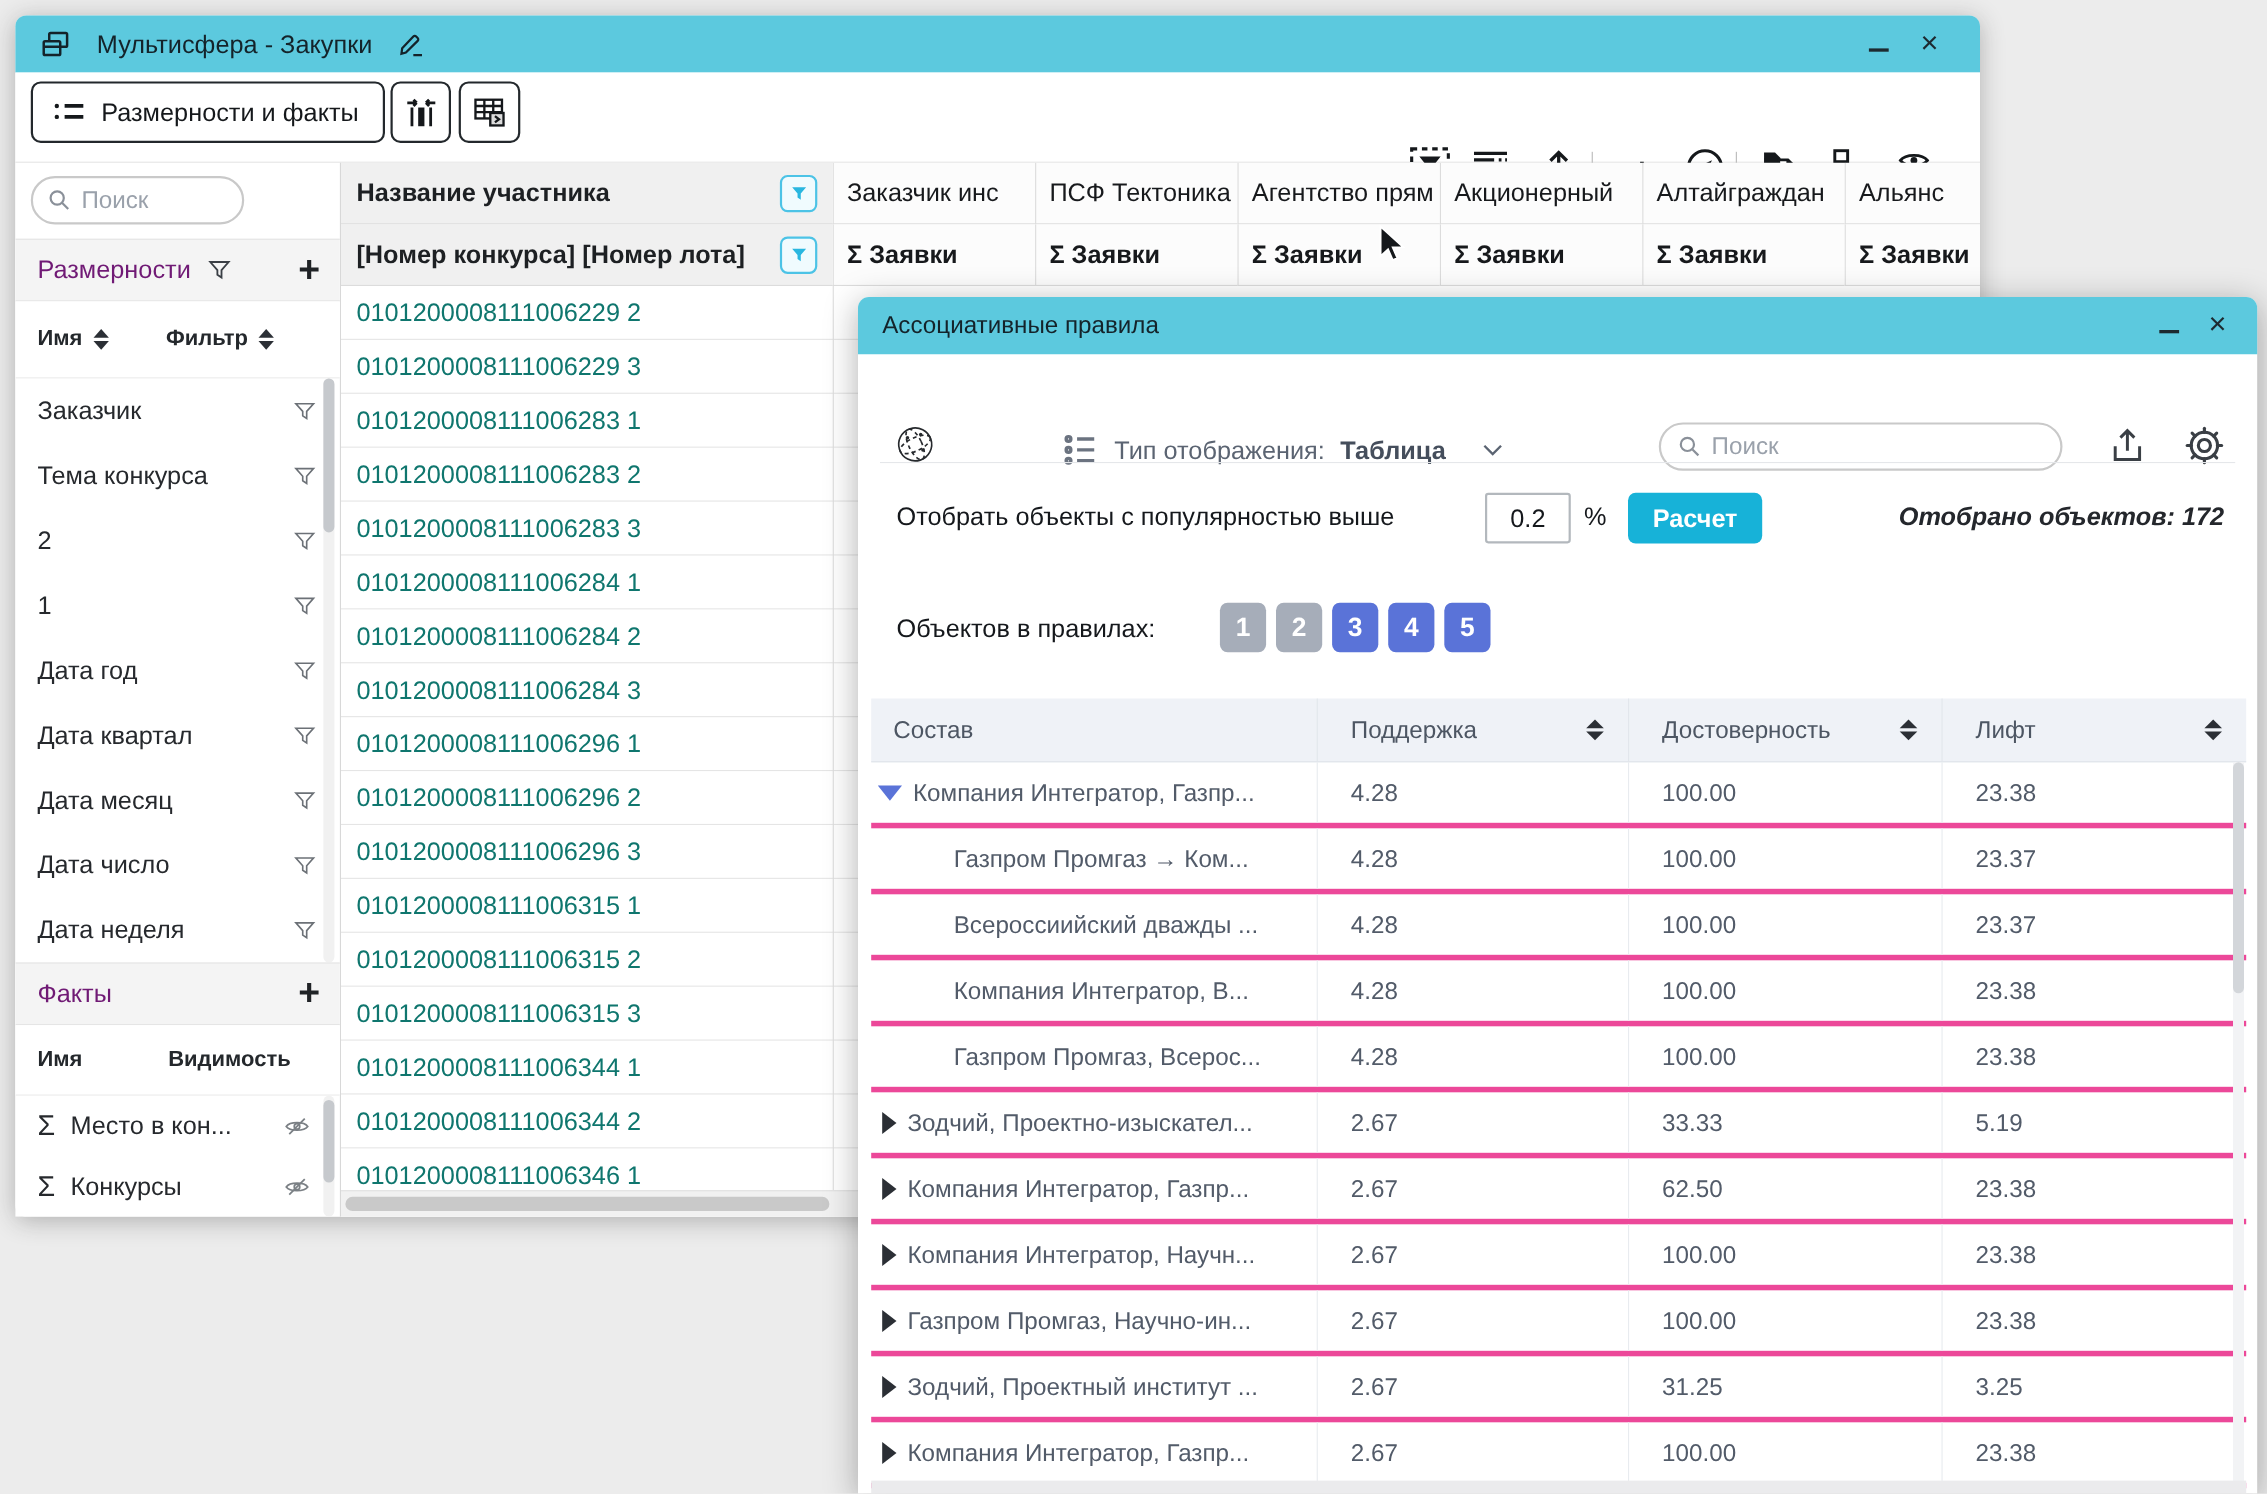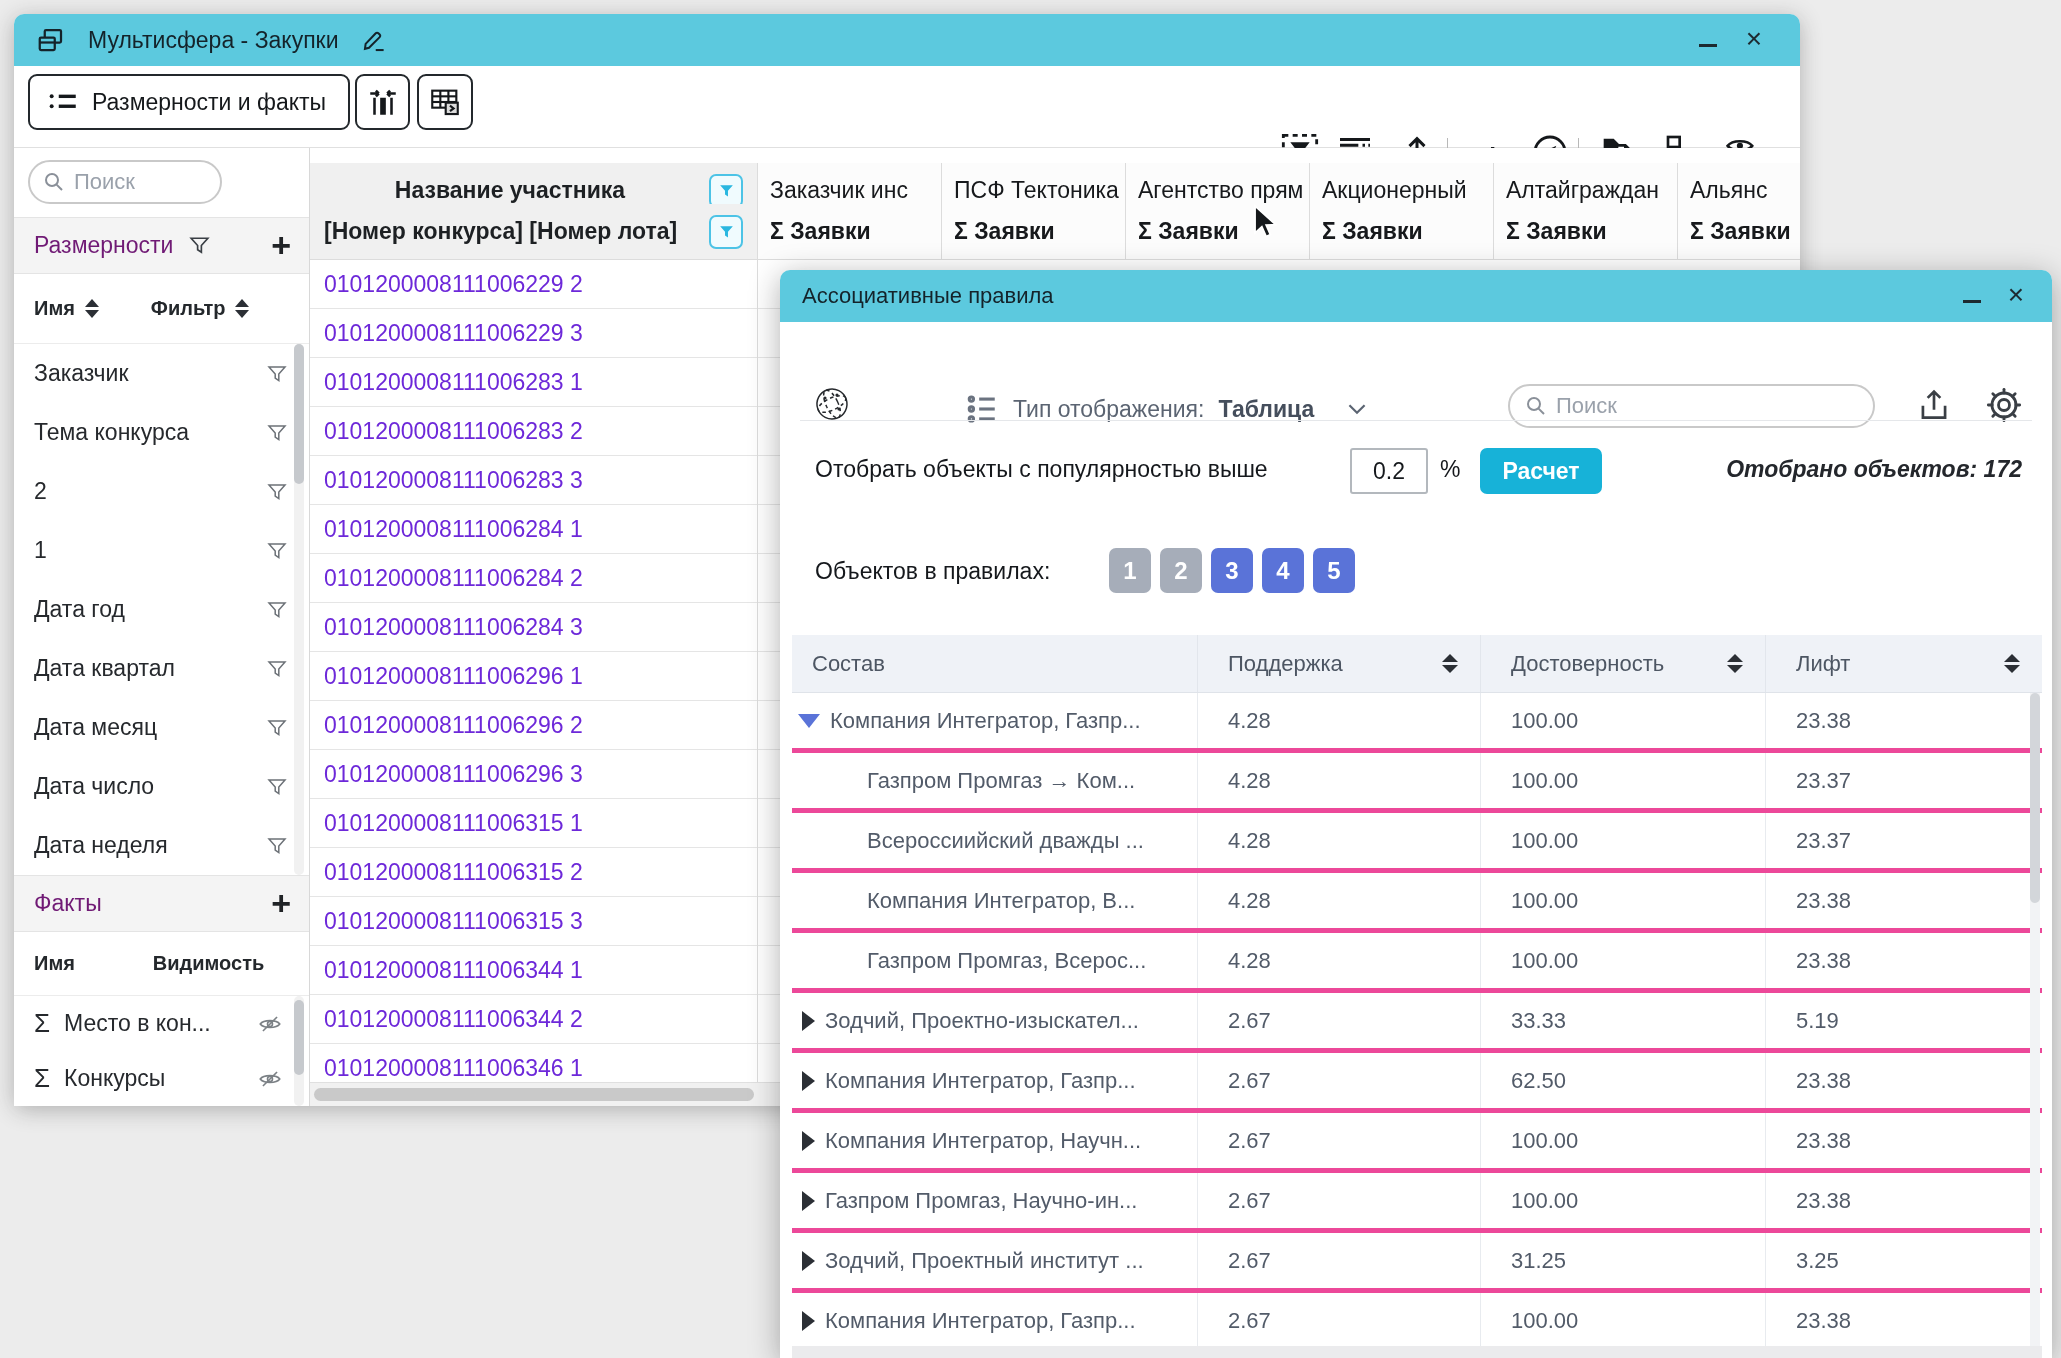--- a/index.html
+++ b/index.html
@@ -69,21 +69,21 @@
   .r1 .gh-first .txt { font-weight:600; }
   .r2 .gh-first .txt { font-weight:700; }
   .filter-btn { position:absolute; right:14px; top:11px; width:34px; height:34px; border:2px solid #4cc3e6;
     border-radius:7px; background:#f0fbfe; display:flex; align-items:center; justify-content:center; }
   .company-h, .company-m { width:184px; flex:none; background:#fcfcfc; border-left:1px solid #dcdcdc;
     border-bottom:1px solid #dcdcdc; display:flex; align-items:center; overflow:hidden; }
   .company-h span { margin-left:12px; font-size:23px; font-weight:500; color:#17191c; white-space:nowrap; }
   .company-m span { margin-left:12px; font-size:23px; font-weight:600; color:#17191c; white-space:nowrap; }
   .grid-rows { position:absolute; left:0; top:112px; width:100%; }
   .grid-row { height:49px; border-bottom:1px solid #e5e5e5; display:flex; align-items:center; }
-  .grid-row span { margin-left:14px; font-size:23px; color:#6d28d9; white-space:nowrap; }
+  .grid-row span { margin-left:14px; font-size:23px; color:#0f766e; white-space:nowrap; }
   .col1-line { position:absolute; left:447px; top:112px; height:826px; width:1px; background:#dcdcdc; }
   .hscroll { position:absolute; left:0; top:934px; width:100%; height:24px; background:#f1f1f1;
     border-top:1px solid #e0e0e0; }
   .hscroll .thumb { position:absolute; left:4px; top:5px; width:440px; height:13px; background:#c9c9c9; border-radius:7px; }
 
   
   .dialog { position:absolute; left:780px; top:270px; width:1272px; height:1088px; background:#fff;
     border-radius:10px 10px 0 0; box-shadow:0 6px 30px rgba(30,30,30,.35); }
   .dialog .titlebar { border-radius:10px 10px 0 0; }
   .dlg-title { position:absolute; left:22px; top:0; height:52px; line-height:52px; font-size:22px;
@@ -357,21 +357,21 @@
       <line x1="5.5" y1="18.5" x2="18.5" y2="5.5"></line>
     </svg>
   </div>
         </div>
       <div class="vscroll" style="left:280px;top:848px;height:110px;">
         <span class="thumb" style="top:4px;height:75px;"></span>
       </div>
     </div>
 
     <div class="grid">
-      <div class="ghead r1" style="top:15px;text-align:center;">
+      <div class="ghead r1" style="top:0;">
         <div class="gh-first">
           <span class="txt">Название участника</span>
           <span class="filter-btn">
             <svg width="19" height="19" viewBox="0 0 18 18">
               <path d="M3 3 h12 l-4.6 5.4 v5.4 l-2.8 -2 v-3.4 z" fill="#29b7e0"></path>
             </svg>
           </span>
         </div>
         <span id="company-headers" style="display:flex;">
             <div class="company-h">

